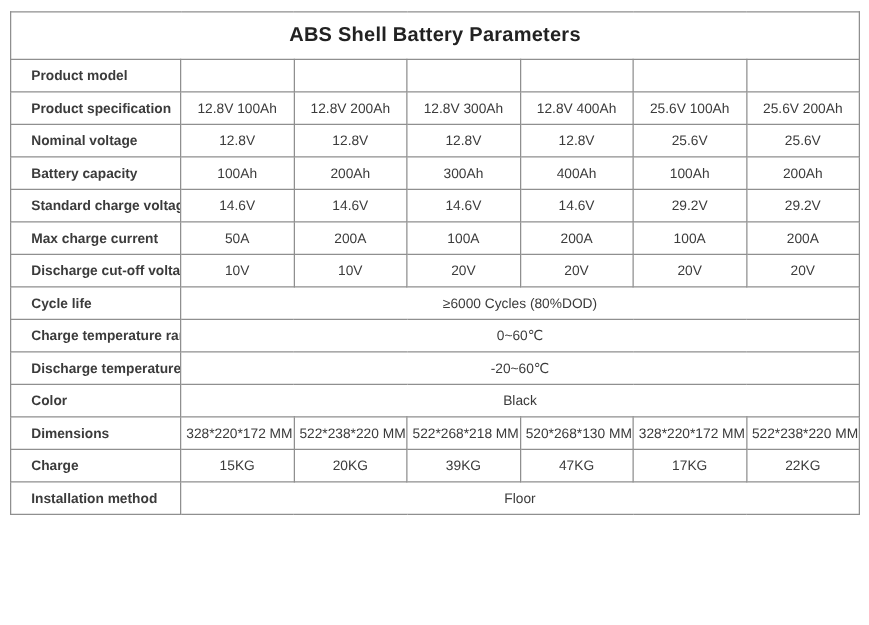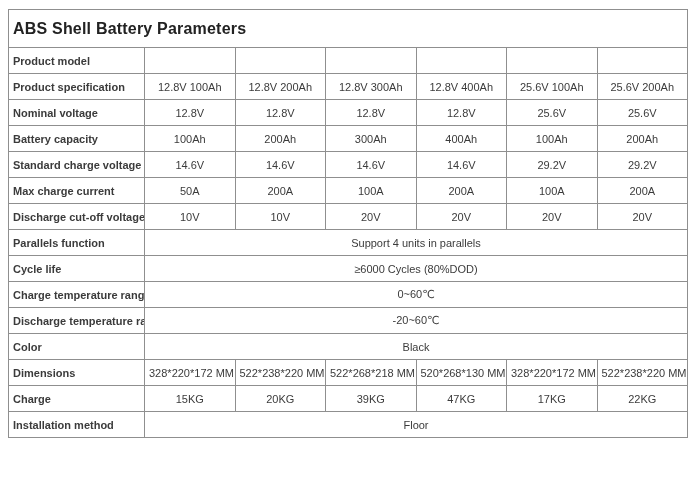--- a/index.html
+++ b/index.html
@@ -34,27 +34,27 @@
     text-align: center;
     vertical-align: middle;
     overflow: hidden;
     white-space: nowrap;
   }
   table.spec th.title-cell {
     height: 37px;
     font-size: 16px;
     font-weight: 700;
     color: #222222;
-    text-align: left;
+    text-align: center;
     letter-spacing: 0.2px;
   }
   table.spec td.row-label {
     text-align: left;
     font-weight: 700;
-    padding-left: 4px;
+    padding-left: 16px;
     color: #3b3b3b;
   }
   table.spec td.span-cell {
     text-align: center;
   }
 </style>
 </head>
 <body>
 
 <div class="page">
@@ -132,24 +132,20 @@
         <tr>
           <td class="row-label">Discharge cut-off voltage</td>
           <td>10V</td>
           <td>10V</td>
           <td>20V</td>
           <td>20V</td>
           <td>20V</td>
           <td>20V</td>
         </tr>
         <tr>
-          <td class="row-label">Parallels function</td>
-          <td class="span-cell" colspan="6">Support 4 units in parallels</td>
-        </tr>
-        <tr>
           <td class="row-label">Cycle life</td>
           <td class="span-cell" colspan="6">≥6000 Cycles (80%DOD)</td>
         </tr>
         <tr>
           <td class="row-label">Charge temperature range</td>
           <td class="span-cell" colspan="6">0~60℃</td>
         </tr>
         <tr>
           <td class="row-label">Discharge temperature range</td>
           <td class="span-cell" colspan="6">-20~60℃</td>

